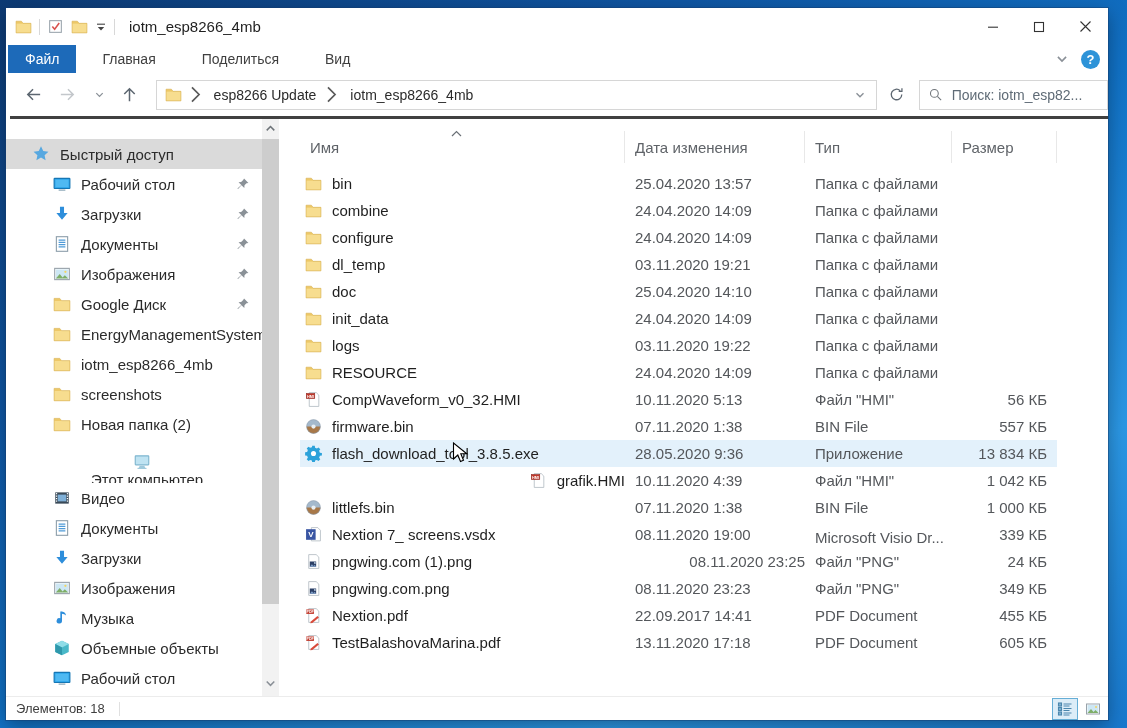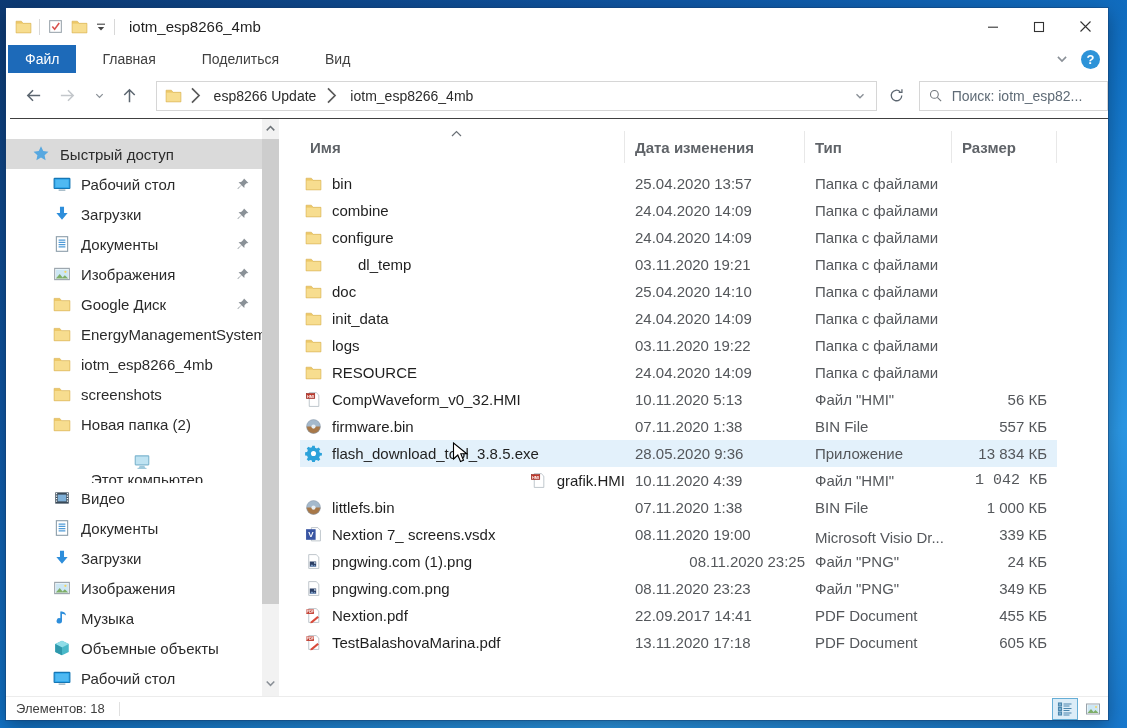--- a/index.html
+++ b/index.html
@@ -20,21 +20,21 @@
   #window-title { margin-left:14px; font-size:15px; color:#1f1f1f; }
   #win-controls { position:absolute; right:0; top:0; height:37px; display:flex; }
   .wbtn { width:46px; height:37px; display:flex; align-items:center; justify-content:center; }
   
   #tabsrow { position:absolute; left:0; top:37px; right:0; height:28px; background:#fff; display:flex; align-items:stretch; }
   .tab { padding:0 20px; display:flex; align-items:center; font-size:14px; color:#3f3f3f; margin-right:6px; }
   .tab.active { background:#1d6ab9; color:#fff; margin-left:2px; padding:0 17px; }
   #tabs-right { position:absolute; right:8px; top:0; height:28px; display:flex; align-items:center; gap:12px; }
   .help-circle { width:19px; height:19px; border-radius:50%; background:#2d93d8; color:#fff; font-size:13px; font-weight:bold; display:flex; align-items:center; justify-content:center; }
   
-  #navrow { position:absolute; left:4px; top:65px; right:0; height:46px; background:#fff; border-bottom:1px solid #404040; display:flex; align-items:center; }
+  #navrow { position:absolute; left:4px; top:65px; right:0; height:46px; background:#fff; border-bottom:3px solid #404040; display:flex; align-items:center; }
   .navbtn { width:28px; height:28px; display:flex; align-items:center; justify-content:center; }
   #back-btn { margin-left:10px; } #fwd-btn { margin-left:6px; }
   #recent-dd { margin-left:8px; width:20px; } #up-btn { margin-left:6px; }
   #addressbox { margin-left:12px; width:724px; height:30px; border:1px solid #d6d6d6; display:flex; align-items:center; padding:0 6px 0 8px; }
   #addressbox .ic { width:17px; height:17px; margin-right:4px; }
   .crumb { font-size:14px; color:#2b2b2b; padding:0 6px; white-space:nowrap; }
   .crumb-sep { width:9px; height:12px; margin:0 1px; }
   #addr-dd { margin-left:auto; }
   #refresh-btn { width:34px; height:30px; display:flex; align-items:center; justify-content:center; margin-left:3px; }
   #searchbox { margin-left:5px; width:190px; height:30px; border:1px solid #d6d6d6; display:flex; align-items:center; padding:0 8px; }
@@ -51,21 +51,21 @@
   .side-item.gap { margin-top:14px;flex-direction:column; }
   .side-item .lbl { overflow:hidden; }
   .side-item .pin { width:14px; height:14px; margin-left:auto; margin-right:12px; flex:0 0 14px; }
   
   #side-scroll { position:absolute; left:256px; top:0; bottom:0; width:17px; background:#f2f2f2; }
   #side-scroll .sb-up { position:absolute; top:3px; left:2px; width:13px; height:13px; }
   #side-scroll .sb-dn { position:absolute; bottom:6px; left:2px; width:13px; height:13px; }
   #side-thumb { position:absolute; left:0; top:20px; width:17px; height:calc(100% - 112px); background:#cdcdcd; }
   
   #listwrap { position:absolute; left:294px; top:12px; width:757px; bottom:0; }
-  #list-header { display:flex; height:32px; position:relative;font-weight:bold; }
+  #list-header { display:flex; height:32px; position:relative; }
   .hcell { font-size:15px; color:#5f6368; display:flex; align-items:center; padding-left:10px; border-right:1px solid #e8e8e8; position:relative; }
   .sort-asc { position:absolute; left:150px; top:-2px; width:13px; height:9px; }
   #list-rows { margin-top:7px; }
   .row { display:flex; height:27px; align-items:center; }
   .row.hover { background:#e3f1fb; }
   .cell { font-size:15px; white-space:nowrap; overflow:hidden; }
   .cell.name { color:#1f1f1f; display:flex; align-items:center; padding-left:5px; }
   .cell.name .ic { width:17px; height:17px; margin-right:10px; flex:0 0 17px; }
   .cell.date,.cell.type { color:#54575b; padding-left:10px; }
   .cell.size { color:#54575b; text-align:right; padding-right:10px; }
@@ -504,21 +504,21 @@
                     <path d="M1 3h5l1.6 2H15v9H1z" fill="none" stroke="#d9b458" stroke-width=".6"></path>
                   </svg>
                 </span>
                 <span>configure</span>
               </div>
               <div class="cell date" style="width: 180px;">24.04.2020 14:09</div>
               <div class="cell type" style="width: 147px;">Папка с файлами</div>
               <div class="cell size" style="width: 105px;"></div>
             </div>
             <div class="row">
-              <div class="cell name" style="width: 325px; gap: 26px;">
+              <div class="cell name" style="width: 325px;">
                 <span class="ic">
                   <svg viewBox="0 0 16 16">
                     <path d="M1 3h5l1.6 2H15v9H1z" fill="#edc867"></path>
                     <path d="M1 5.3h14V14H1z" fill="#f7dd8f"></path>
                     <path d="M1 3h5l1.6 2H15v9H1z" fill="none" stroke="#d9b458" stroke-width=".6"></path>
                   </svg>
                 </span>
                 <span>dl_temp</span>
               </div>
               <div class="cell date" style="width: 180px;">03.11.2020 19:21</div>
@@ -636,21 +636,21 @@
                   <svg viewBox="0 0 16 16">
                     <path d="M4 1.5h6.6L13 3.9v10.6H4z" fill="#fff" stroke="#aab4bc" stroke-width=".7"></path>
                     <rect x="1.2" y="2.3" width="8" height="4.8" fill="#c0392b" stroke="#8e2620" stroke-width=".5"></rect>
                     <text x="5.2" y="6.2" font-size="3.6" fill="#fff" text-anchor="middle" font-weight="bold" font-family="sans-serif">HMI</text>
                   </svg>
                 </span>
                 <span>grafik.HMI</span>
               </div>
               <div class="cell date" style="width: 180px;">10.11.2020 4:39</div>
               <div class="cell type" style="width: 147px;">Файл "HMI"</div>
-              <div class="cell size" style="width: 105px; font-family: Liberation Mono, monospace;">1 042 КБ</div>
+              <div class="cell size" style="width: 105px;">1 042 КБ</div>
             </div>
             <div class="row">
               <div class="cell name" style="width: 325px;">
                 <span class="ic">
                   <svg viewBox="0 0 16 16">
                     <circle cx="8" cy="8" r="6.5" fill="#a4b9cc"></circle>
                     <path d="M1.5 8a6.5 6.5 0 0 0 13 0z" fill="#a87848"></path>
                     <circle cx="8" cy="8" r="2" fill="#e8eef2"></circle>
                     <circle cx="8" cy="8" r="6.5" fill="none" stroke="#8898a8" stroke-width=".5"></circle>
                   </svg>

